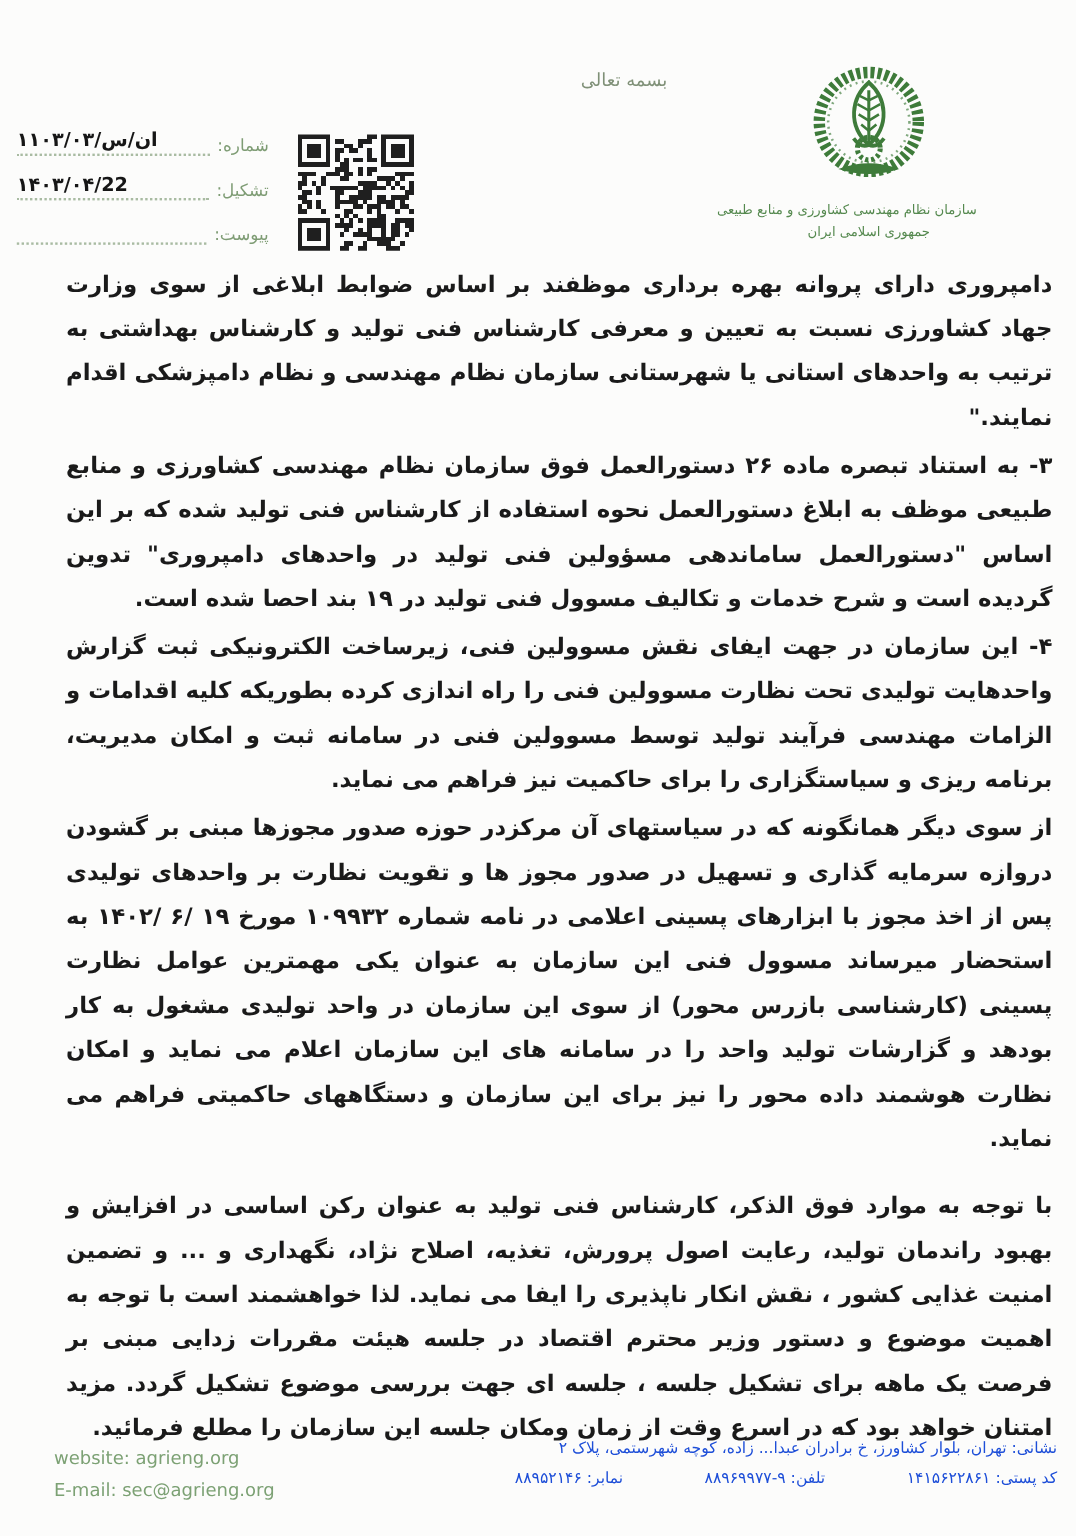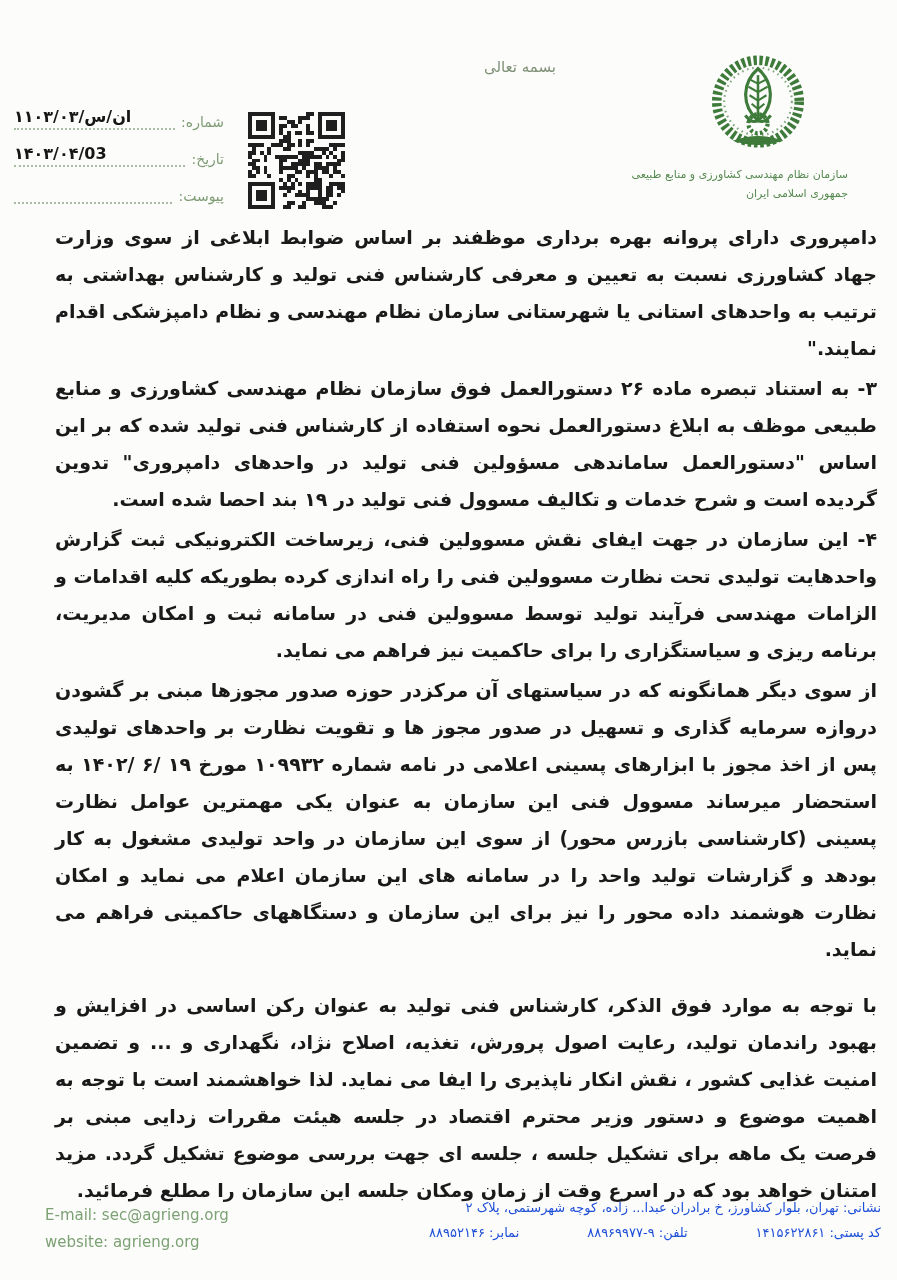--- a/index.html
+++ b/index.html
@@ -28,21 +28,21 @@
   }
   .field-line{
     flex:1 1 auto;border-bottom:2px dotted #a9bba2;
     text-align:left;color:#161616;font-weight:bold;
     font-size:16px;min-height:22px;line-height:22px;
     direction:rtl;
   }
   .qr-box{position:absolute;top:112px;left:248px;width:97px;height:97px;}
   .qr-box svg{width:100%;height:100%;shape-rendering:crispEdges;}
   
-  .logo-block{position:absolute;top:54px;left:668px;width:180px;text-align:right;}
+  .logo-block{position:absolute;top:54px;left:634px;width:180px;text-align:center;}
   .logo-emblem{width:106px;height:110px;margin:0 auto;display:block;}
   .logo-line1{color:#55894f;font-size:11px;direction:rtl;margin-top:4px;white-space:nowrap;}
   .logo-line2{color:#55894f;font-size:11px;direction:rtl;margin-top:6px;}
   
   .body-text{
     position:absolute;top:219px;left:55px;width:822px;
     direction:rtl;text-align:justify;
     color:#1a1a1a;font-weight:bold;
     font-size:19px;line-height:37px;
   }
@@ -67,22 +67,22 @@
 <div class="page">
 
   <div class="bismillah">بسمه تعالی</div>
 
   <div class="header-fields">
     <div class="field-row">
       <span class="field-label">شماره:</span>
       <span class="field-line">ان/س/۱۱۰۳/۰۳</span>
     </div>
     <div class="field-row">
-      <span class="field-label">تاریخ:</span>
-      <span class="field-line">۱۴۰۳/۰۴/03</span>
+      <span class="field-label">تشکیل:</span>
+      <span class="field-line">۱۴۰۳/۰۴/22</span>
     </div>
     <div class="field-row">
       <span class="field-label">پیوست:</span>
       <span class="field-line"></span>
     </div>
   </div>
 
   <div class="qr-box">
     <svg id="qr-svg" viewBox="0 0 25 25" xmlns="http://www.w3.org/2000/svg">
         <rect x="0" y="0" width="1" height="1" fill="#1f1f1f"></rect>
@@ -424,17 +424,17 @@
   <div class="footer-right">
     <div class="footer-address">نشانی: تهران، بلوار کشاورز، خ برادران عبدا... زاده، کوچه شهرستمی، پلاک ۲</div>
     <div class="footer-codes">
       <span>کد پستی: ۱۴۱۵۶۲۲۸۶۱</span>
       <span>تلفن: ۹-۸۸۹۶۹۹۷۷</span>
       <span>نمابر: ۸۸۹۵۲۱۴۶</span>
     </div>
   </div>
 
   <div class="footer-left">
+    <div>website: agrieng.org</div>
     <div>E-mail: sec@agrieng.org</div>
-    <div>website: agrieng.org</div>
   </div>
 
 </div>
 
 </body></html>

